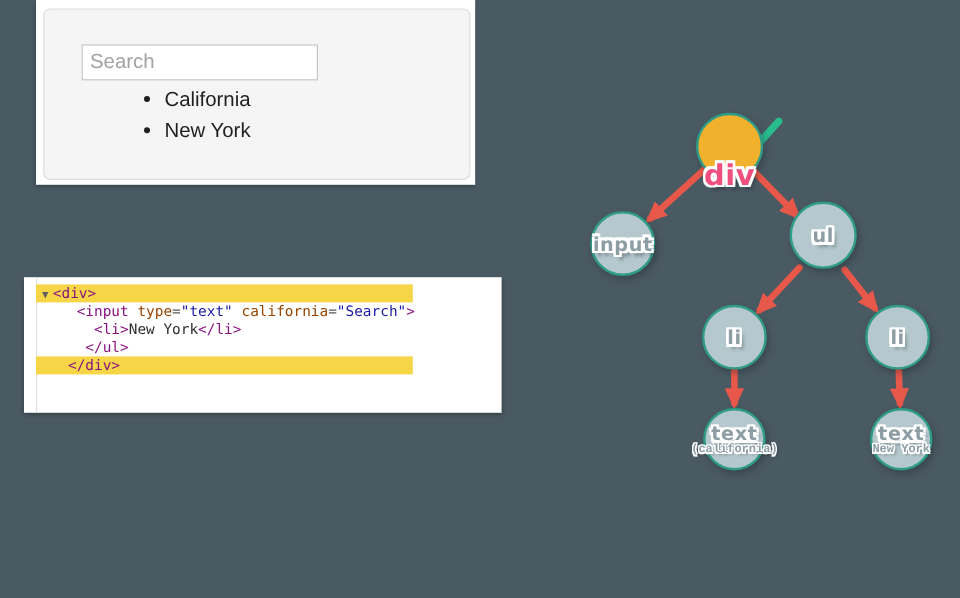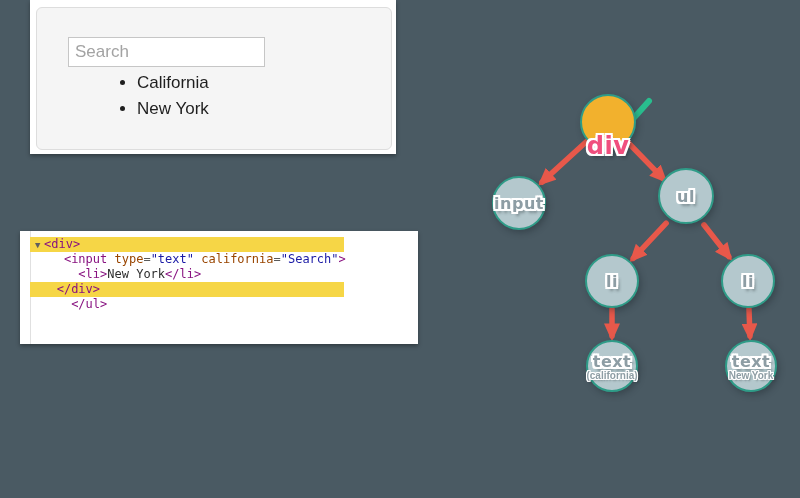--- a/index.html
+++ b/index.html
@@ -77,21 +77,21 @@
   .node-label {
     font-family:"DejaVu Sans", sans-serif; font-weight:bold; font-size:16px;
     color:var(--node-label,#8d9da4); letter-spacing:0.5px;
     text-shadow:
       -2px -2px 0 #fff, 2px -2px 0 #fff, -2px 2px 0 #fff, 2px 2px 0 #fff,
       -2px 0 0 #fff, 2px 0 0 #fff, 0 -2px 0 #fff, 0 2px 0 #fff,
       3px 4px 3px rgba(40,50,55,0.45);
   }
   .node.root .node-label { color:var(--root-label,#f04f7e); font-size:24px;margin-top:48px; }
   .node-sublabel {
-    font-family:Liberation Sans, sans-serif; font-weight:bold; font-size:10px;
+    font-family:Liberation Mono, monospace; font-weight:bold; font-size:10px;
     margin-top:-1px;
     color:var(--node-label,#8d9da4);
     text-shadow:
       -1px -1px 0 #fff, 1px -1px 0 #fff, -1px 1px 0 #fff, 1px 1px 0 #fff,
       -1px 0 0 #fff, 1px 0 0 #fff, 0 -1px 0 #fff, 0 1px 0 #fff,
       2px 2px 2px rgba(40,50,55,0.45);
   }
 </style>
 </head>
 <body>
@@ -107,22 +107,22 @@
         </ul>
     </div>
   </div>
 
   <div class="code-panel">
     <div class="code-gutter"></div>
     <div class="code-lines">
         <div class="code-line hl"><span></span><span class="tri">▼</span><span class="tk-tag">&lt;div&gt;</span></div>
         <div class="code-line"><span>    </span><span class="tk-tag">&lt;input</span><span class="tk-pln"> </span><span class="tk-attr">type</span><span class="tk-pln">=</span><span class="tk-val">"text"</span><span class="tk-pln"> </span><span class="tk-attr">california</span><span class="tk-pln">=</span><span class="tk-val">"Search"</span><span class="tk-tag">&gt;</span></div>
         <div class="code-line"><span>      </span><span class="tk-tag">&lt;li&gt;</span><span class="tk-txt">New York</span><span class="tk-tag">&lt;/li&gt;</span></div>
+        <div class="code-line"><span>     </span><span class="tk-tag">&lt;/ul&gt;</span></div>
         <div class="code-line hl"><span>   </span><span class="tk-tag">&lt;/div&gt;</span></div>
-        <div class="code-line"><span>     </span><span class="tk-tag">&lt;/ul&gt;</span></div>
       </div>
   </div>
 
   <svg class="tree-svg">
     <defs>
       <marker id="arrowhead" viewBox="0 0 10 9" markerWidth="18" markerHeight="16" refX="7" refY="4.5" orient="auto" markerUnits="userSpaceOnUse">
         <path d="M0,0 L10,4.5 L0,9 Z"></path>
       </marker>
     </defs>
   <line x1="586.5526453646733" y1="141.51950253327493" x2="541.9264825412114" y2="182.13432487822334" marker-end="url(#arrowhead)"></line>

